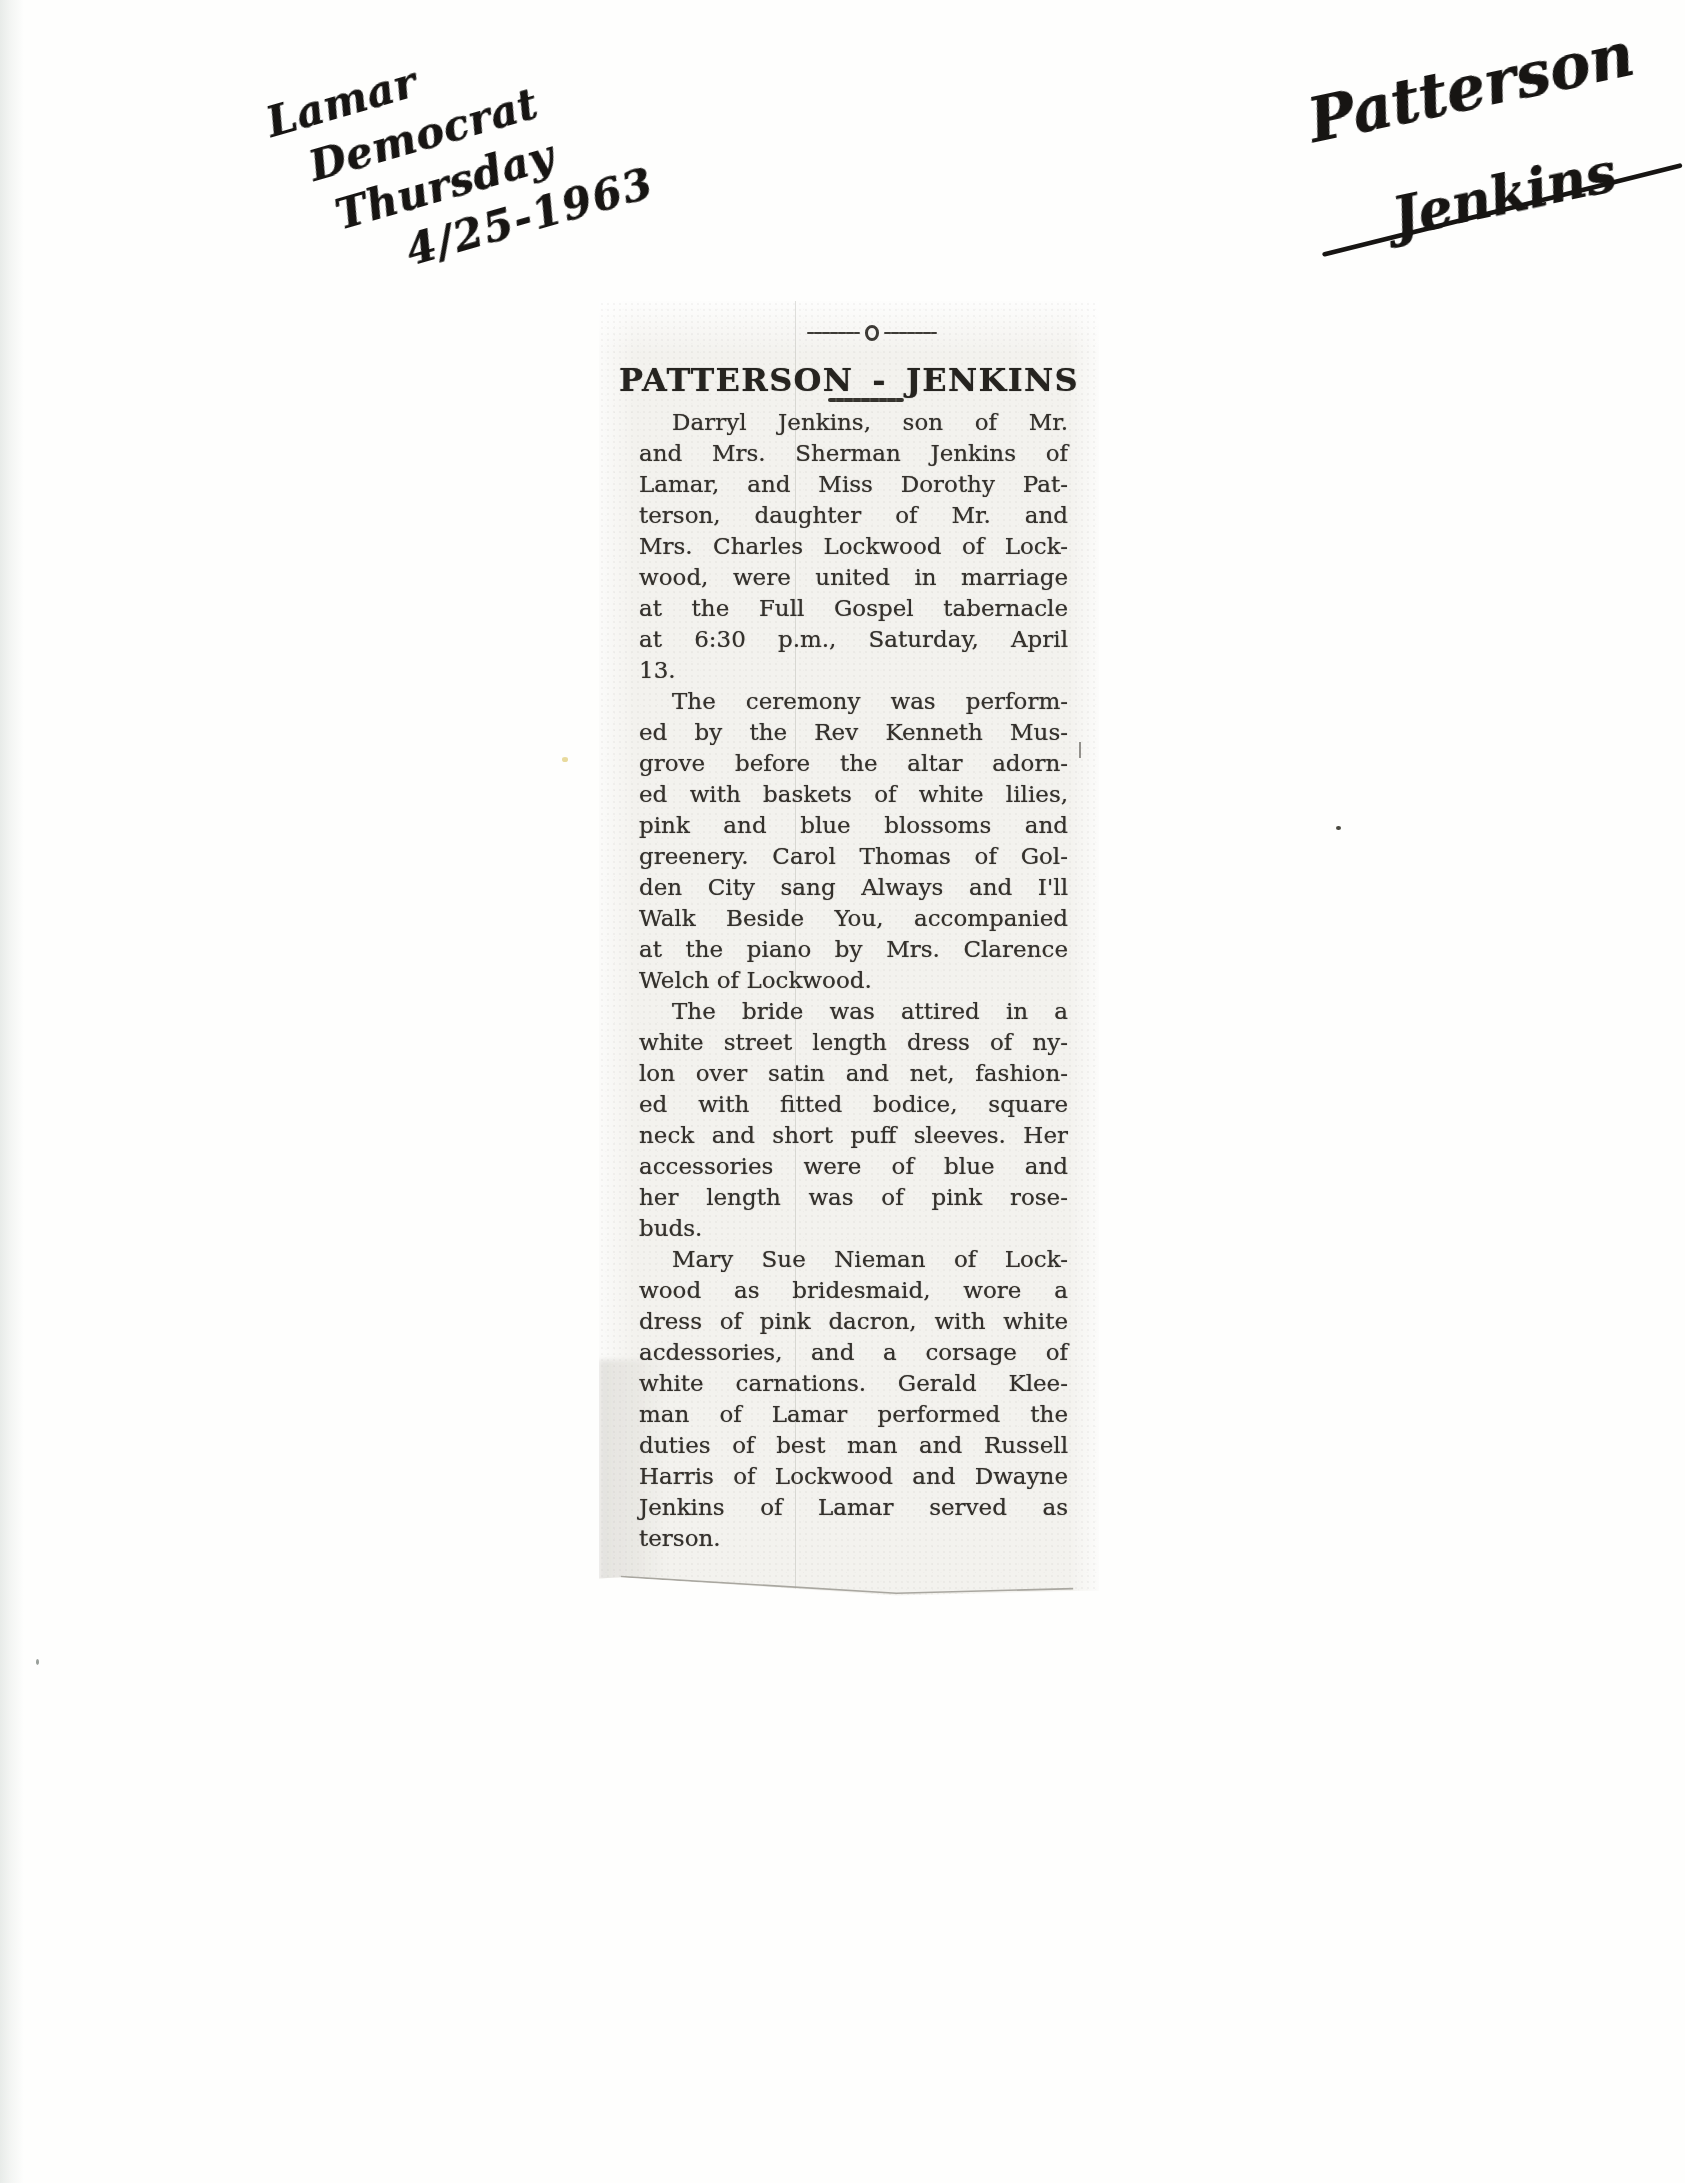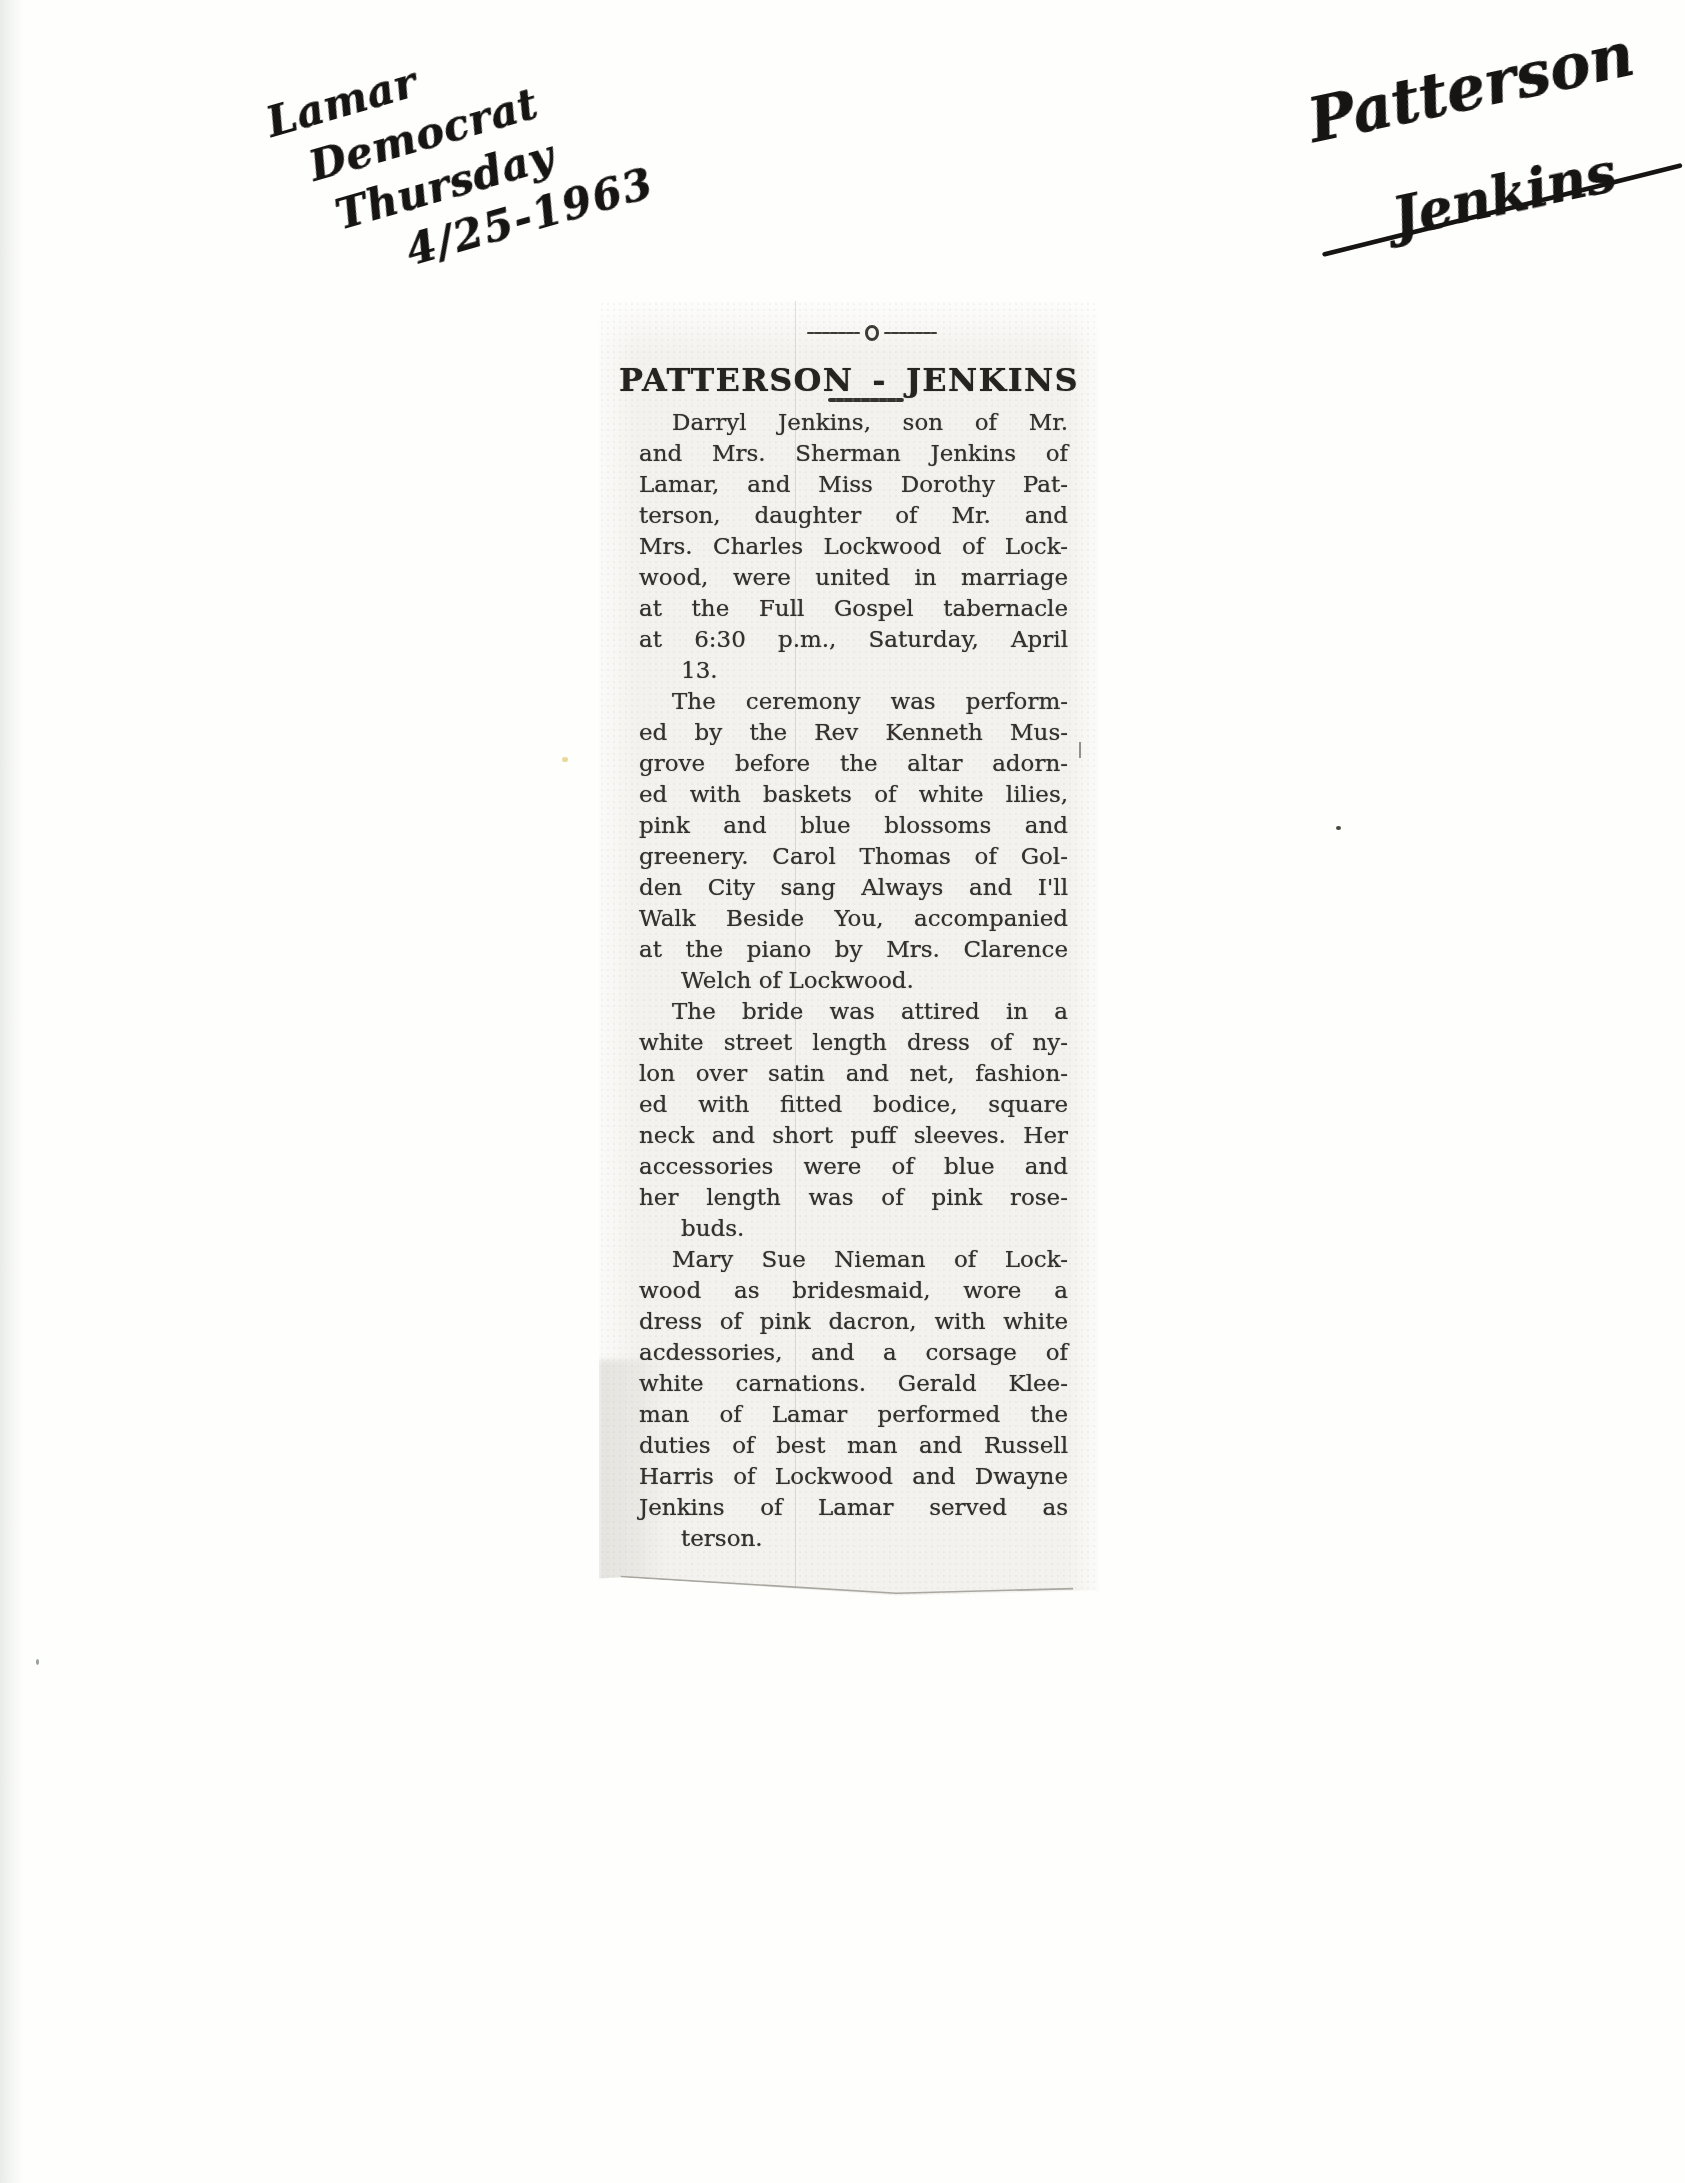--- a/index.html
+++ b/index.html
@@ -135,21 +135,21 @@
     left: 40px; top: 106px;
     width: 429px;
     font-size: 23px;
     line-height: 31px;
     color: #34312c;
     text-shadow: 0 0 0.9px rgba(45,42,38,0.68);
     filter: blur(0.2px);
   }
   .line { text-align: justify; text-align-last: justify; white-space: normal; }
   .line.indent { text-indent: 33px; }
-  .line.last { text-align-last: left; margin-left: 42px; }
+  .line.last { text-align-last: left; }
   .tick {
     position: absolute;
     left: 480px; top: 441px;
     width: 2px; height: 16px;
     background: #5d5b55;
     opacity: .65;
   }
   .cut-edge { position: absolute; left: 0; top: 0; pointer-events: none; }
 
   

